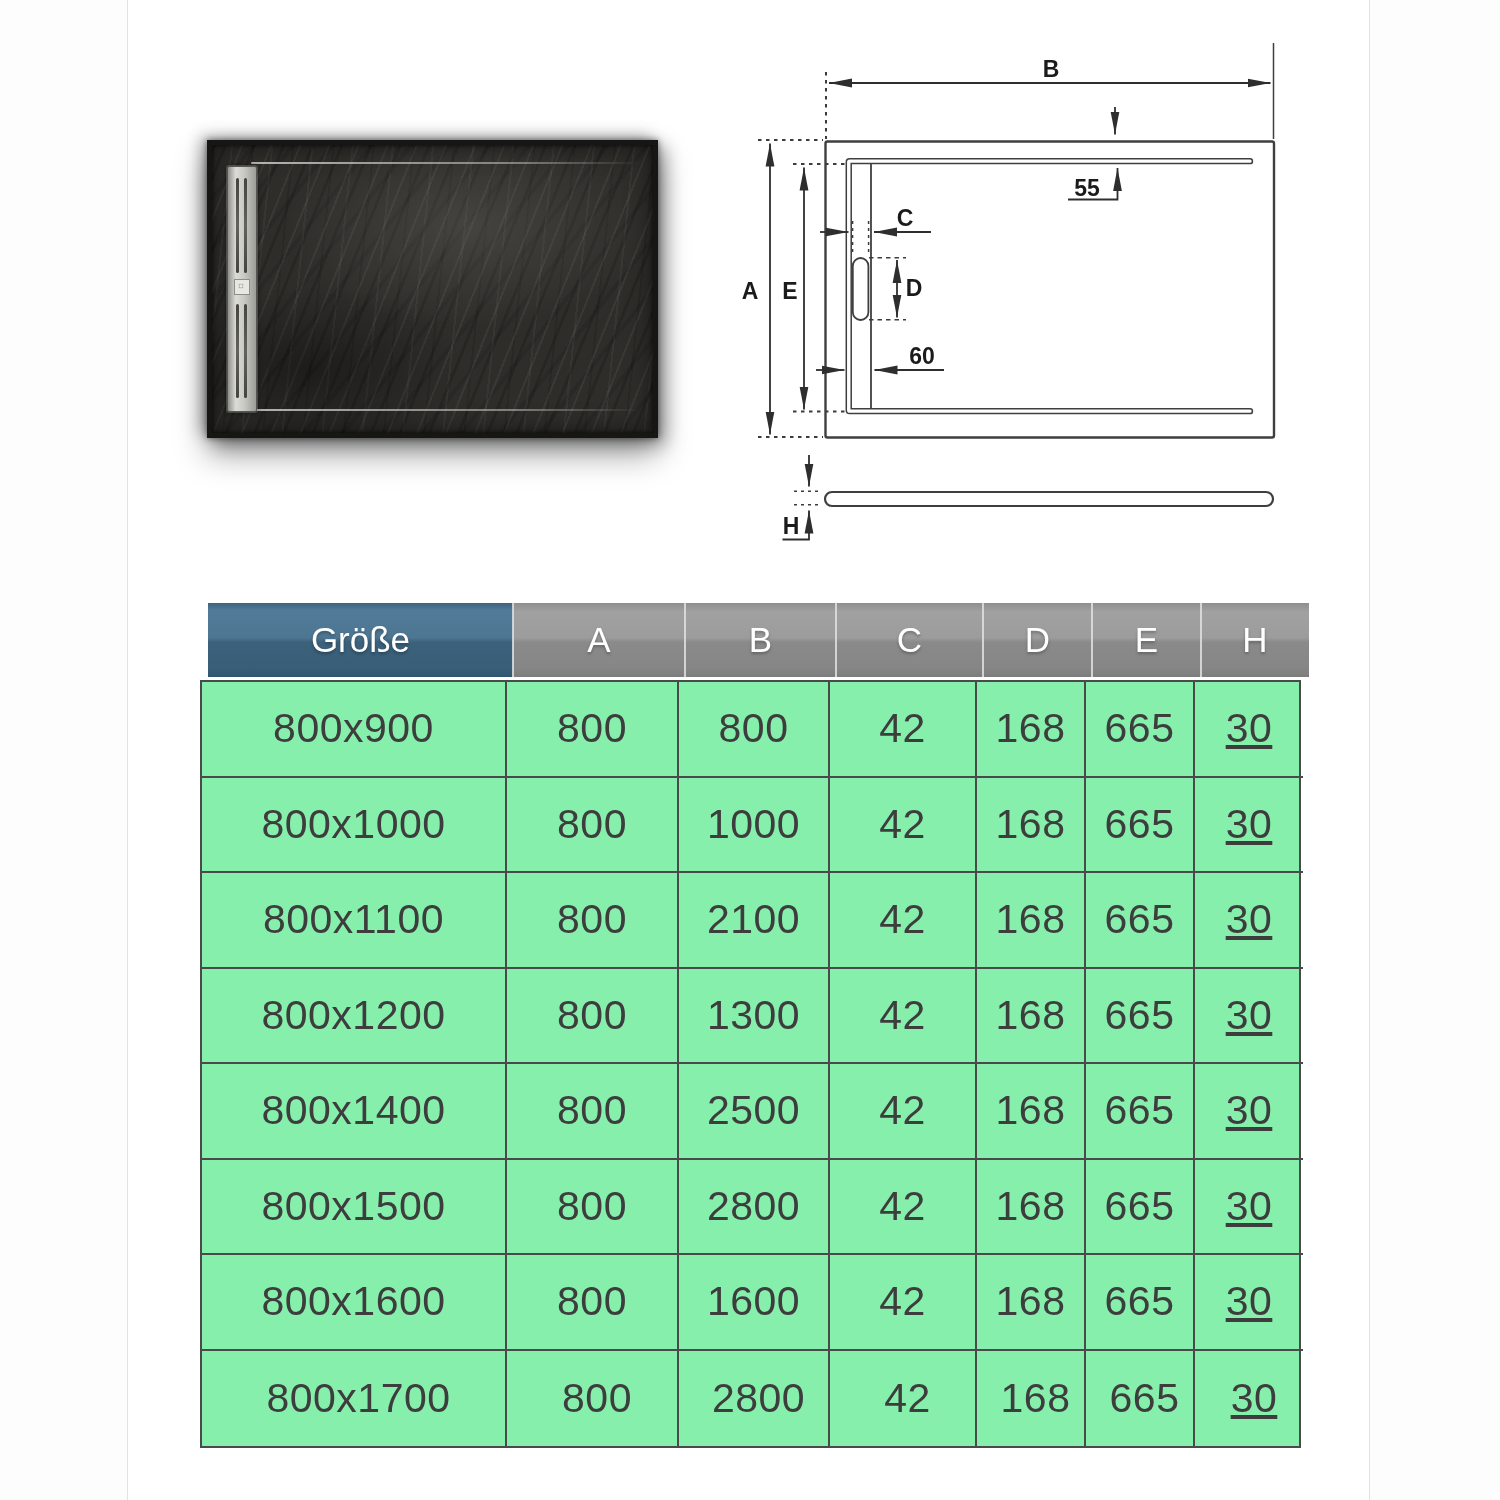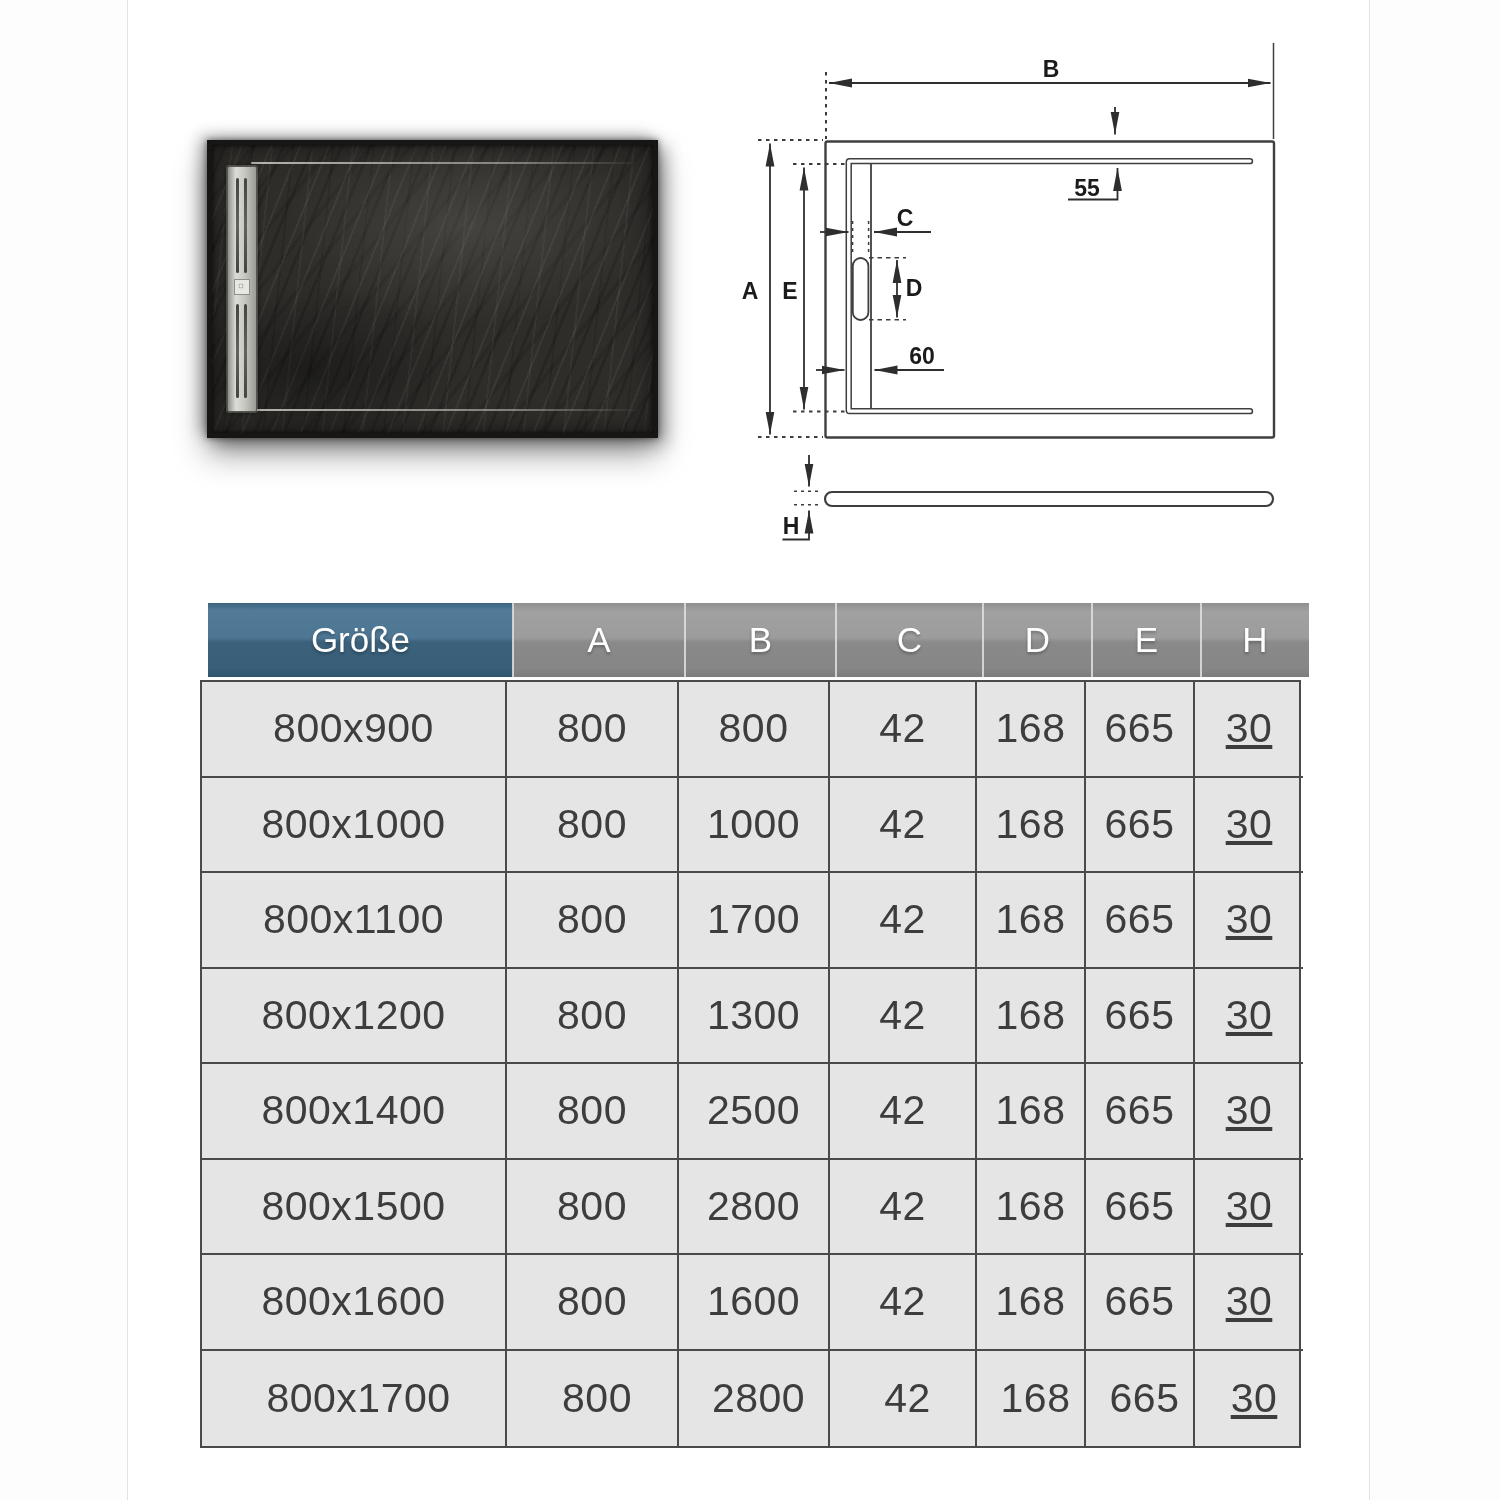--- a/index.html
+++ b/index.html
@@ -88,21 +88,21 @@
     background:rgba(225,225,225,.85);
   }
 
   
   .spec-table{
     position:absolute;left:200px;top:680px;width:1101px;
     display:grid;
     grid-template-columns:305px 172px 151px 147px 109px 109px 108px;
     grid-template-rows:repeat(8,95.5px);
     border:2px solid #4a4a4a;box-sizing:border-box;
-    background:#e5e5e5;
+    background:#86efac;
   }
   .trow{display:contents;}
   .cell{
     display:flex;align-items:center;justify-content:center;
     font-size:41px;color:#3d3d3d;letter-spacing:.5px;
     border-right:2px solid #4a4a4a;border-bottom:2px solid #4a4a4a;
     box-sizing:border-box;
   }
   .cell:nth-child(7n){border-right:none;text-decoration:underline;}
   .trow:last-child .cell{border-bottom:none;margin-left:10px;}
@@ -196,21 +196,21 @@
     <div class="cell">800</div>
     <div class="cell">1000</div>
     <div class="cell">42</div>
     <div class="cell">168</div>
     <div class="cell">665</div>
     <div class="cell">30</div>
   </div>
   <div class="trow">
     <div class="cell">800x1100</div>
     <div class="cell">800</div>
-    <div class="cell">1700</div>
+    <div class="cell">2100</div>
     <div class="cell">42</div>
     <div class="cell">168</div>
     <div class="cell">665</div>
     <div class="cell">30</div>
   </div>
   <div class="trow">
     <div class="cell">800x1200</div>
     <div class="cell">800</div>
     <div class="cell">1300</div>
     <div class="cell">42</div>

